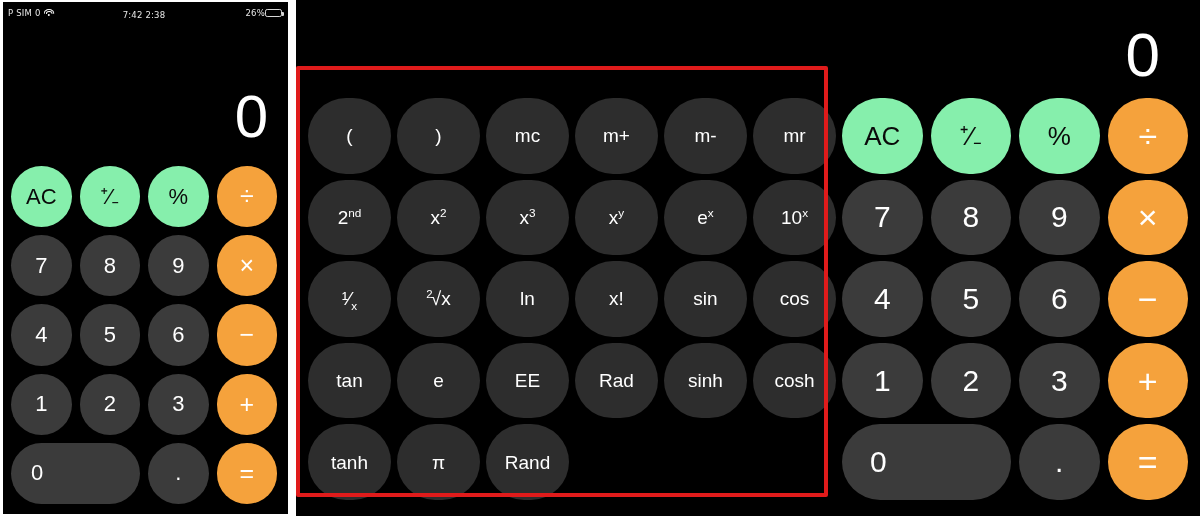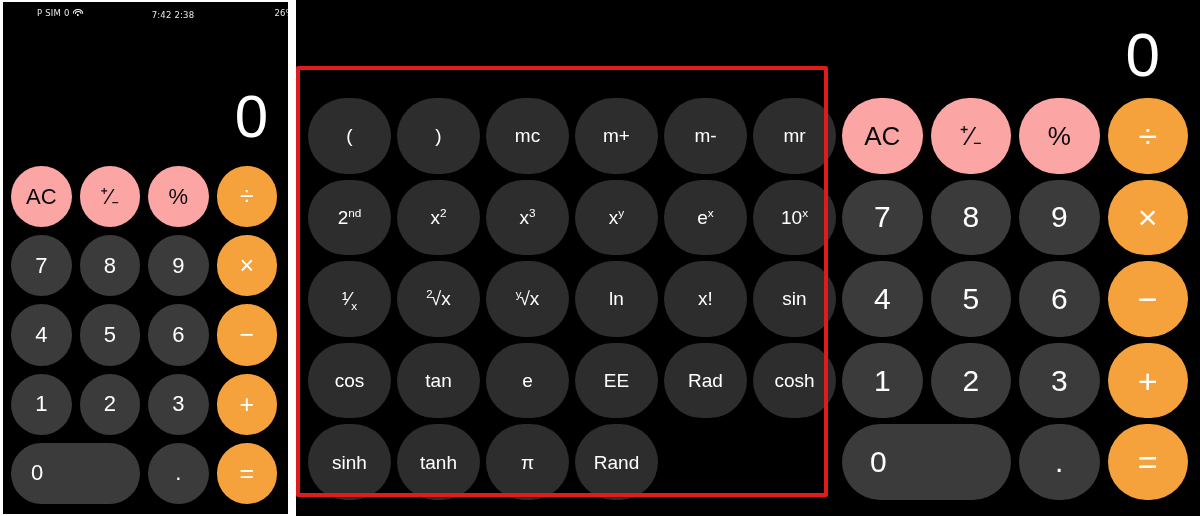--- a/index.html
+++ b/index.html
@@ -11,21 +11,21 @@
   }
   #app { position:relative; width:1200px; height:516px; background:#ffffff; }
 
   
   #left-panel {
     position:absolute; left:0; top:0; width:288px; height:516px;
     background:#000000; overflow:hidden;
   }
   #status-bar {
     position:absolute; left:0; top:0; width:288px; height:26px;
-    display:flex; align-items:center; color:#ffffff;margin-left:29px;
+    display:flex; align-items:center; color:#ffffff;
   }
   .sb-left { position:absolute; left:8px; display:flex; align-items:center; gap:3px; }
   .sb-center { position:absolute; left:50%; transform:translateX(-50%);text-align:right; }
   .sb-right { position:absolute; right:6px; display:flex; align-items:center; }
   .sb-txt { font-size:8.5px; letter-spacing:.2px; color:#e8e8e8; font-family:"DejaVu Sans", sans-serif; }
   .wifi-ico { width:11px; height:9px; position:relative; display:inline-block; }
   .wifi-ico i { position:absolute; left:50%; transform:translateX(-50%);
     border:1.1px solid #fff; border-bottom:none; border-radius:50% 50% 0 0 / 100% 100% 0 0; }
   .wifi-ico i:nth-child(1){ width:11px;height:5px; top:0; }
   .wifi-ico i:nth-child(2){ width:6.5px;height:3px; top:2.6px; }
@@ -73,21 +73,21 @@
   }
 
   
   .key {
     display:flex; align-items:center; justify-content:center;
     border-radius:999px; user-select:none; line-height:1;
     color:#ffffff; font-family:"Liberation Sans", sans-serif;
   }
   .key.dark   { background:#3b3b3b; }
   .key.sci    { background:#2d2d2d; }
-  .key.light  { background:#fca5a5; color:#0a0a0a; }
+  .key.light  { background:#86efac; color:#0a0a0a; }
   .key.accent { background:#f5a23c; color:#ffffff; }
   .key.wide   { grid-column:span 2; justify-content:flex-start; }
 
   #left-keypad .key { font-size:22px; font-weight:400; }
   #left-keypad .key.accent { font-size:25px; font-weight:500; }
   #left-keypad .key.wide { padding-left:20px; }
 
   #num-keypad .key { font-size:30px; font-weight:400; }
   #num-keypad .key.accent { font-size:34px; font-weight:500; }
   #num-keypad .key.light { font-size:26px; font-weight:500; }
@@ -253,23 +253,20 @@
         <div class="key sci">
           <span>10<span class="sup">x</span></span>
         </div>
         <div class="key sci">
           <span>¹⁄<span class="sub">x</span></span>
         </div>
         <div class="key sci">
           <span><span class="rad-root">2</span>√x</span>
         </div>
         <div class="key sci">
-          <span><span class="rad-root">y</span>√x</span>
-        </div>
-        <div class="key sci">
           <span>ln</span>
         </div>
         <div class="key sci">
           <span>x!</span>
         </div>
         <div class="key sci">
           <span>sin</span>
         </div>
         <div class="key sci">
           <span>cos</span>
@@ -280,24 +277,24 @@
         <div class="key sci">
           <span>e</span>
         </div>
         <div class="key sci">
           <span>EE</span>
         </div>
         <div class="key sci">
           <span>Rad</span>
         </div>
         <div class="key sci">
+          <span>sinh</span>
+        </div>
+        <div class="key sci">
           <span>cosh</span>
-        </div>
-        <div class="key sci">
-          <span>sinh</span>
         </div>
         <div class="key sci">
           <span>tanh</span>
         </div>
         <div class="key sci">
           <span>π</span>
         </div>
         <div class="key sci">
           <span>Rand</span>
         </div>

